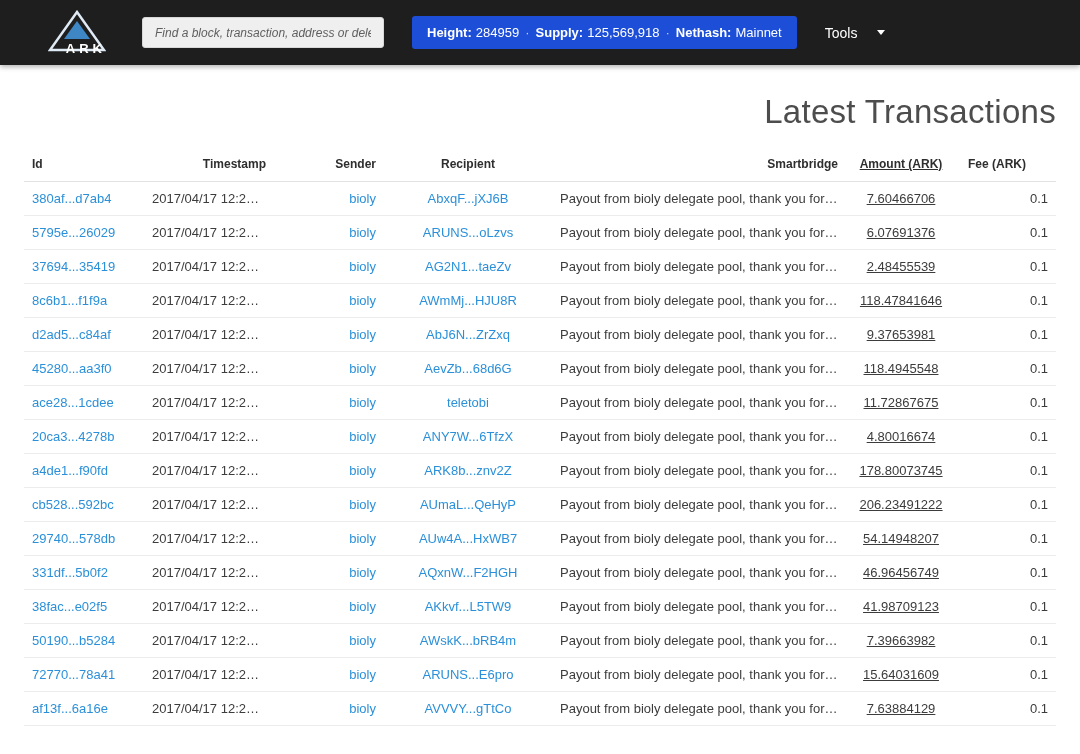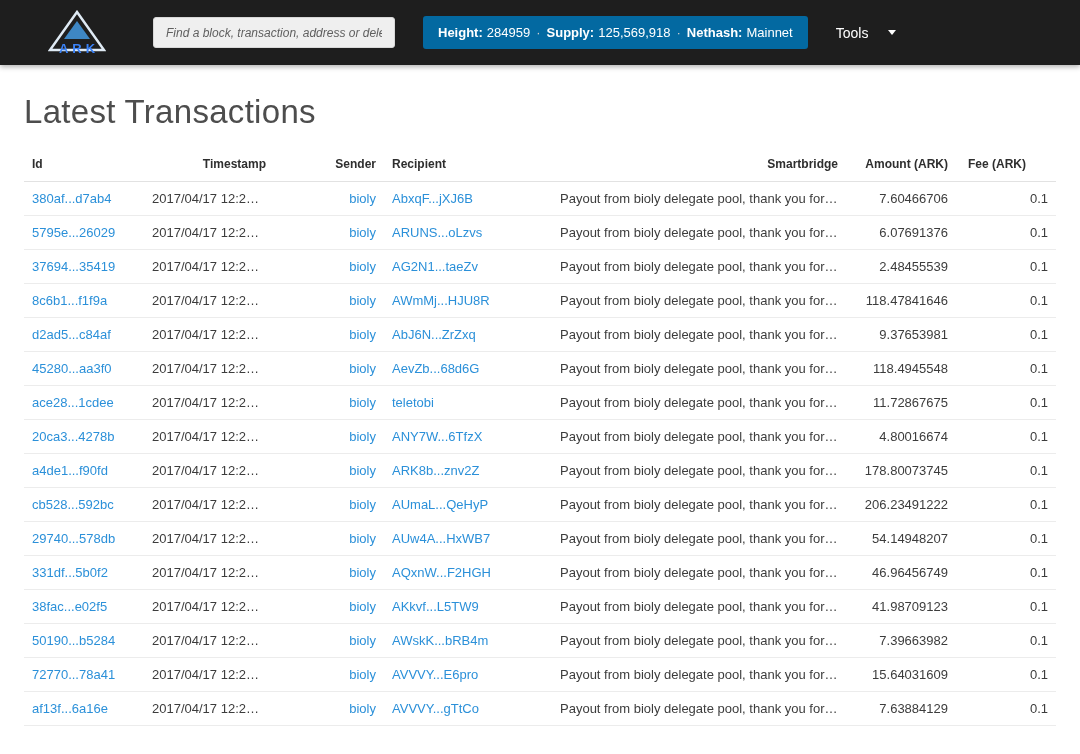--- a/index.html
+++ b/index.html
@@ -19,25 +19,25 @@
     background: #1e1e1e;
     display: flex;
     align-items: center;
     padding: 0 26px;
     gap: 28px;
     box-shadow: 0 2px 5px rgba(0,0,0,0.3);
   }
   .logo {
     display: flex;
     flex-direction: column;
-    align-items: center;
+    align-items: flex-end;
     text-decoration: none;
-    color: #3b82f6;
+    color: #ffffff;
     margin-left: 22px;
-    margin-right: 19px;
+    margin-right: 8px;
   }
   .logo svg { display: block; }
   .logo-text {
     font-size: 13px;
     font-weight: bold;
     letter-spacing: 4px;
     margin-top: -11px;
     text-indent: 4px;
   }
   .search-input {
@@ -48,21 +48,21 @@
     border-radius: 3px;
     padding: 0 12px;
     font-family: "Liberation Sans", sans-serif;
     font-size: 12px;
     font-style: italic;
     color: #333;
     outline: none;
   }
   .search-input::placeholder { color: #5f5f5f; font-style: italic; }
   .stats-badge {
-    background: #0369a1;
+    background: #1d4ed8;
     color: #ffffff;
     border-radius: 3px;
     padding: 9px 15px;
     font-size: 13px;
     white-space: nowrap;
     display: flex;
     align-items: center;
   }
   .stat-label { font-weight: 700; margin-right: 4px; }
   .stat-value { font-weight: 400; }
@@ -84,20 +84,21 @@
   }
 
   
   main { padding: 0 24px; }
   h1.page-title {
     font-size: 33px;
     font-weight: 400;
     color: #4d4d4d;
     margin: 28px 0 16px 0;
     letter-spacing: 0.3px;
+    text-align: right;
   }
 
   table.tx-table {
     width: 100%;
     border-collapse: collapse;
     table-layout: fixed;
     font-size: 13px;
   }
   .tx-table th {
     font-size: 12px;
@@ -111,23 +112,23 @@
     padding: 9px 8px;
     border-bottom: 1px solid #ececec;
     white-space: nowrap;
     overflow: hidden;
     text-overflow: ellipsis;
     color: #3c3c3c;
   }
   .col-id          { width: 120px; text-align: left; }
   .col-ts          { width: 130px; text-align: right; }
   .col-sender      { width: 110px; text-align: right; }
-  .col-recipient   { width: 168px; text-align: left; }
+  .col-recipient   { width: 168px; text-align: center; }
   .col-smartbridge { text-align: right; }
-  .col-amount      { width: 110px; text-align: right; }
+  .col-amount      { width: 110px; text-align: center; text-decoration: underline; }
   .col-fee         { width: 100px; text-align: right; padding-right: 30px; }
   .tx-table th.col-fee { padding-right: 30px; }
 
   a.tx-link {
     color: #2b90d9;
     text-decoration: none;
     cursor: pointer;
   }
 </style>
 </head>
@@ -302,21 +303,21 @@
     <td class="col-sender"><a class="tx-link">bioly</a></td>
     <td class="col-recipient"><a class="tx-link">AWskK...bRB4m</a></td>
     <td class="col-smartbridge">Payout from bioly delegate pool, thank you for support!</td>
     <td class="col-amount">7.39663982</td>
     <td class="col-fee">0.1</td>
   </tr>
         <tr>
     <td class="col-id"><a class="tx-link">72770...78a41</a></td>
     <td class="col-ts">2017/04/17 12:20:34</td>
     <td class="col-sender"><a class="tx-link">bioly</a></td>
-    <td class="col-recipient"><a class="tx-link">AVVVY...E6pro</a></td>
+    <td class="col-recipient"><a class="tx-link">ARUNS...E6pro</a></td>
     <td class="col-smartbridge">Payout from bioly delegate pool, thank you for support!</td>
     <td class="col-amount">15.64031609</td>
     <td class="col-fee">0.1</td>
   </tr>
         <tr>
     <td class="col-id"><a class="tx-link">af13f...6a16e</a></td>
     <td class="col-ts">2017/04/17 12:20:33</td>
     <td class="col-sender"><a class="tx-link">bioly</a></td>
     <td class="col-recipient"><a class="tx-link">AVVVY...gTtCo</a></td>
     <td class="col-smartbridge">Payout from bioly delegate pool, thank you for support!</td>

